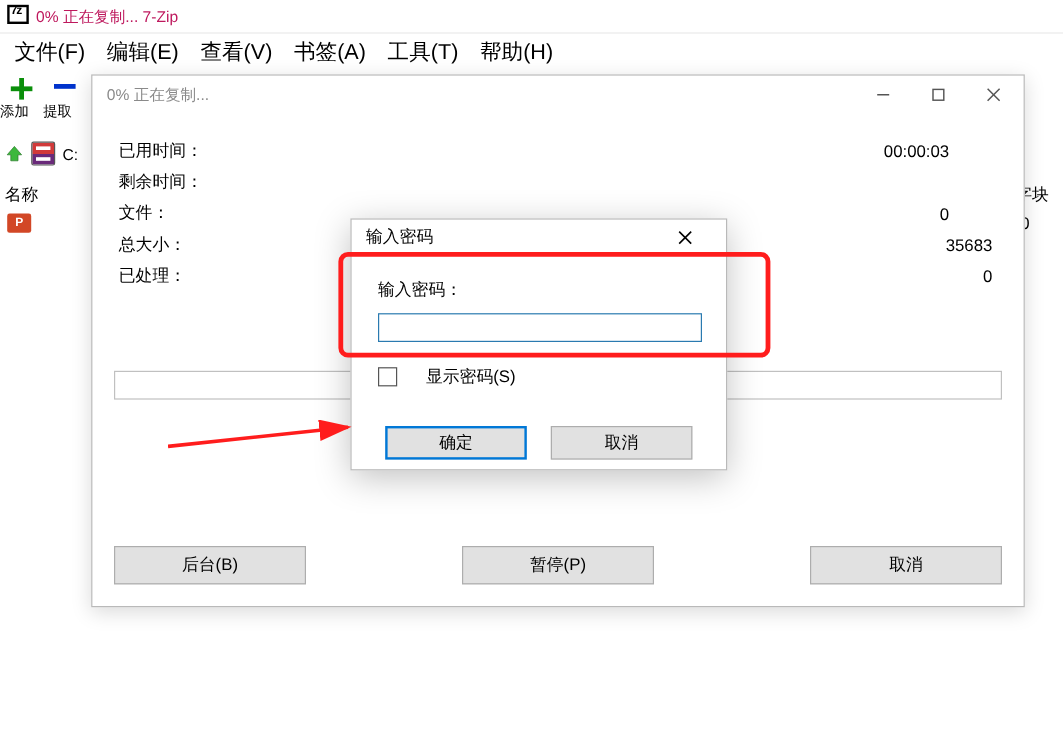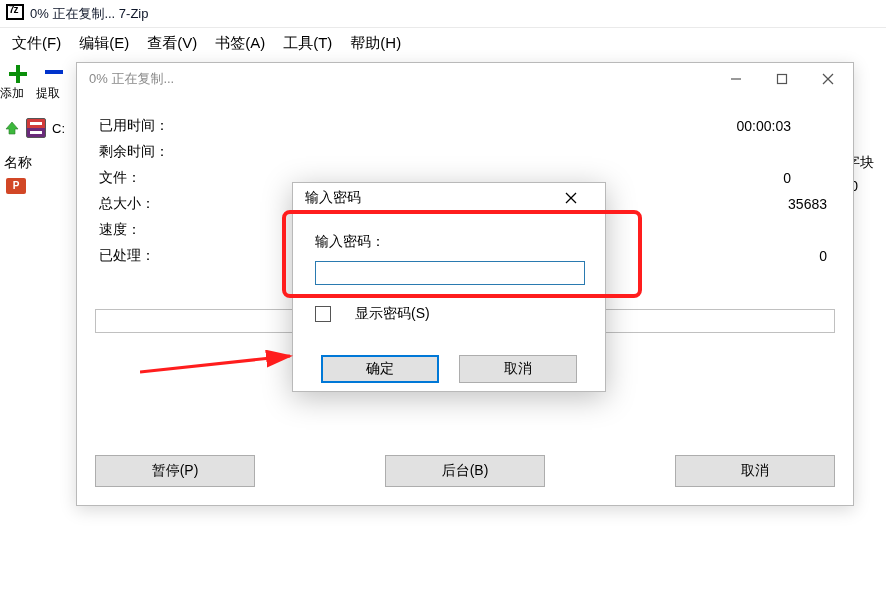--- a/index.html
+++ b/index.html
@@ -17,21 +17,21 @@
 
   
   .main-titlebar {
     height: 28px;
     display: flex;
     align-items: center;
     padding: 0 6px;
     border-bottom: 1px solid #eaeaea;
   }
   .main-titlebar .app-icon { margin-right: 6px; }
-  .main-titlebar .title-text { color: #0f172a; font-size: 13px; }
+  .main-titlebar .title-text { color: #be185d; font-size: 13px; }
 
   
   .sevenz-icon {
     display: inline-block; width: 18px; height: 16px;
     border: 2px solid #000; position: relative; background: #fff;
   }
   .sevenz-icon::after {
     content: "7z"; position: absolute; top: -2px; left: 1px;
     font-size: 10px; font-weight: bold; letter-spacing: -1px;
   }
@@ -39,21 +39,21 @@
   
   .menubar {
     height: 30px;
     display: flex;
     align-items: center;
     gap: 2px;
     padding: 0 4px;
   }
   .menubar .menu-item {
     padding: 4px 8px;
-    font-size: 15px;
+    font-size: 18px;
   }
 
   
   .toolbar {
     height: 48px;
     display: flex;
     align-items: center;
   }
   .toolbar .tool {
     width: 36px;
@@ -301,36 +301,32 @@
           <span class="lab">文件：</span>
           <span class="val">0</span>
         </div>
       </div>
       <div class="col right">
         <div class="row">
           <span class="lab">总大小：</span>
           <span class="val">35683</span>
         </div>
         <div class="row">
-          <span class="lab">速度：</span>
-          <span class="val"></span>
-        </div>
-        <div class="row">
           <span class="lab">已处理：</span>
           <span class="val">0</span>
         </div>
       </div>
     </div>
   </div>
 
   <div class="progress-bar-wrap"></div>
 
   <div class="pw-buttons">
+    <div class="btn">后台(B)</div>
     <div class="btn">暂停(P)</div>
-    <div class="btn">后台(B)</div>
     <div class="btn">取消</div>
   </div>
 </div>
 
 <div class="pwd-win">
   <div class="pwd-titlebar">
     <span>输入密码</span>
     <span class="spacer"></span>
     <span class="close-x">
       <svg width="12" height="12" viewBox="0 0 12 12">

